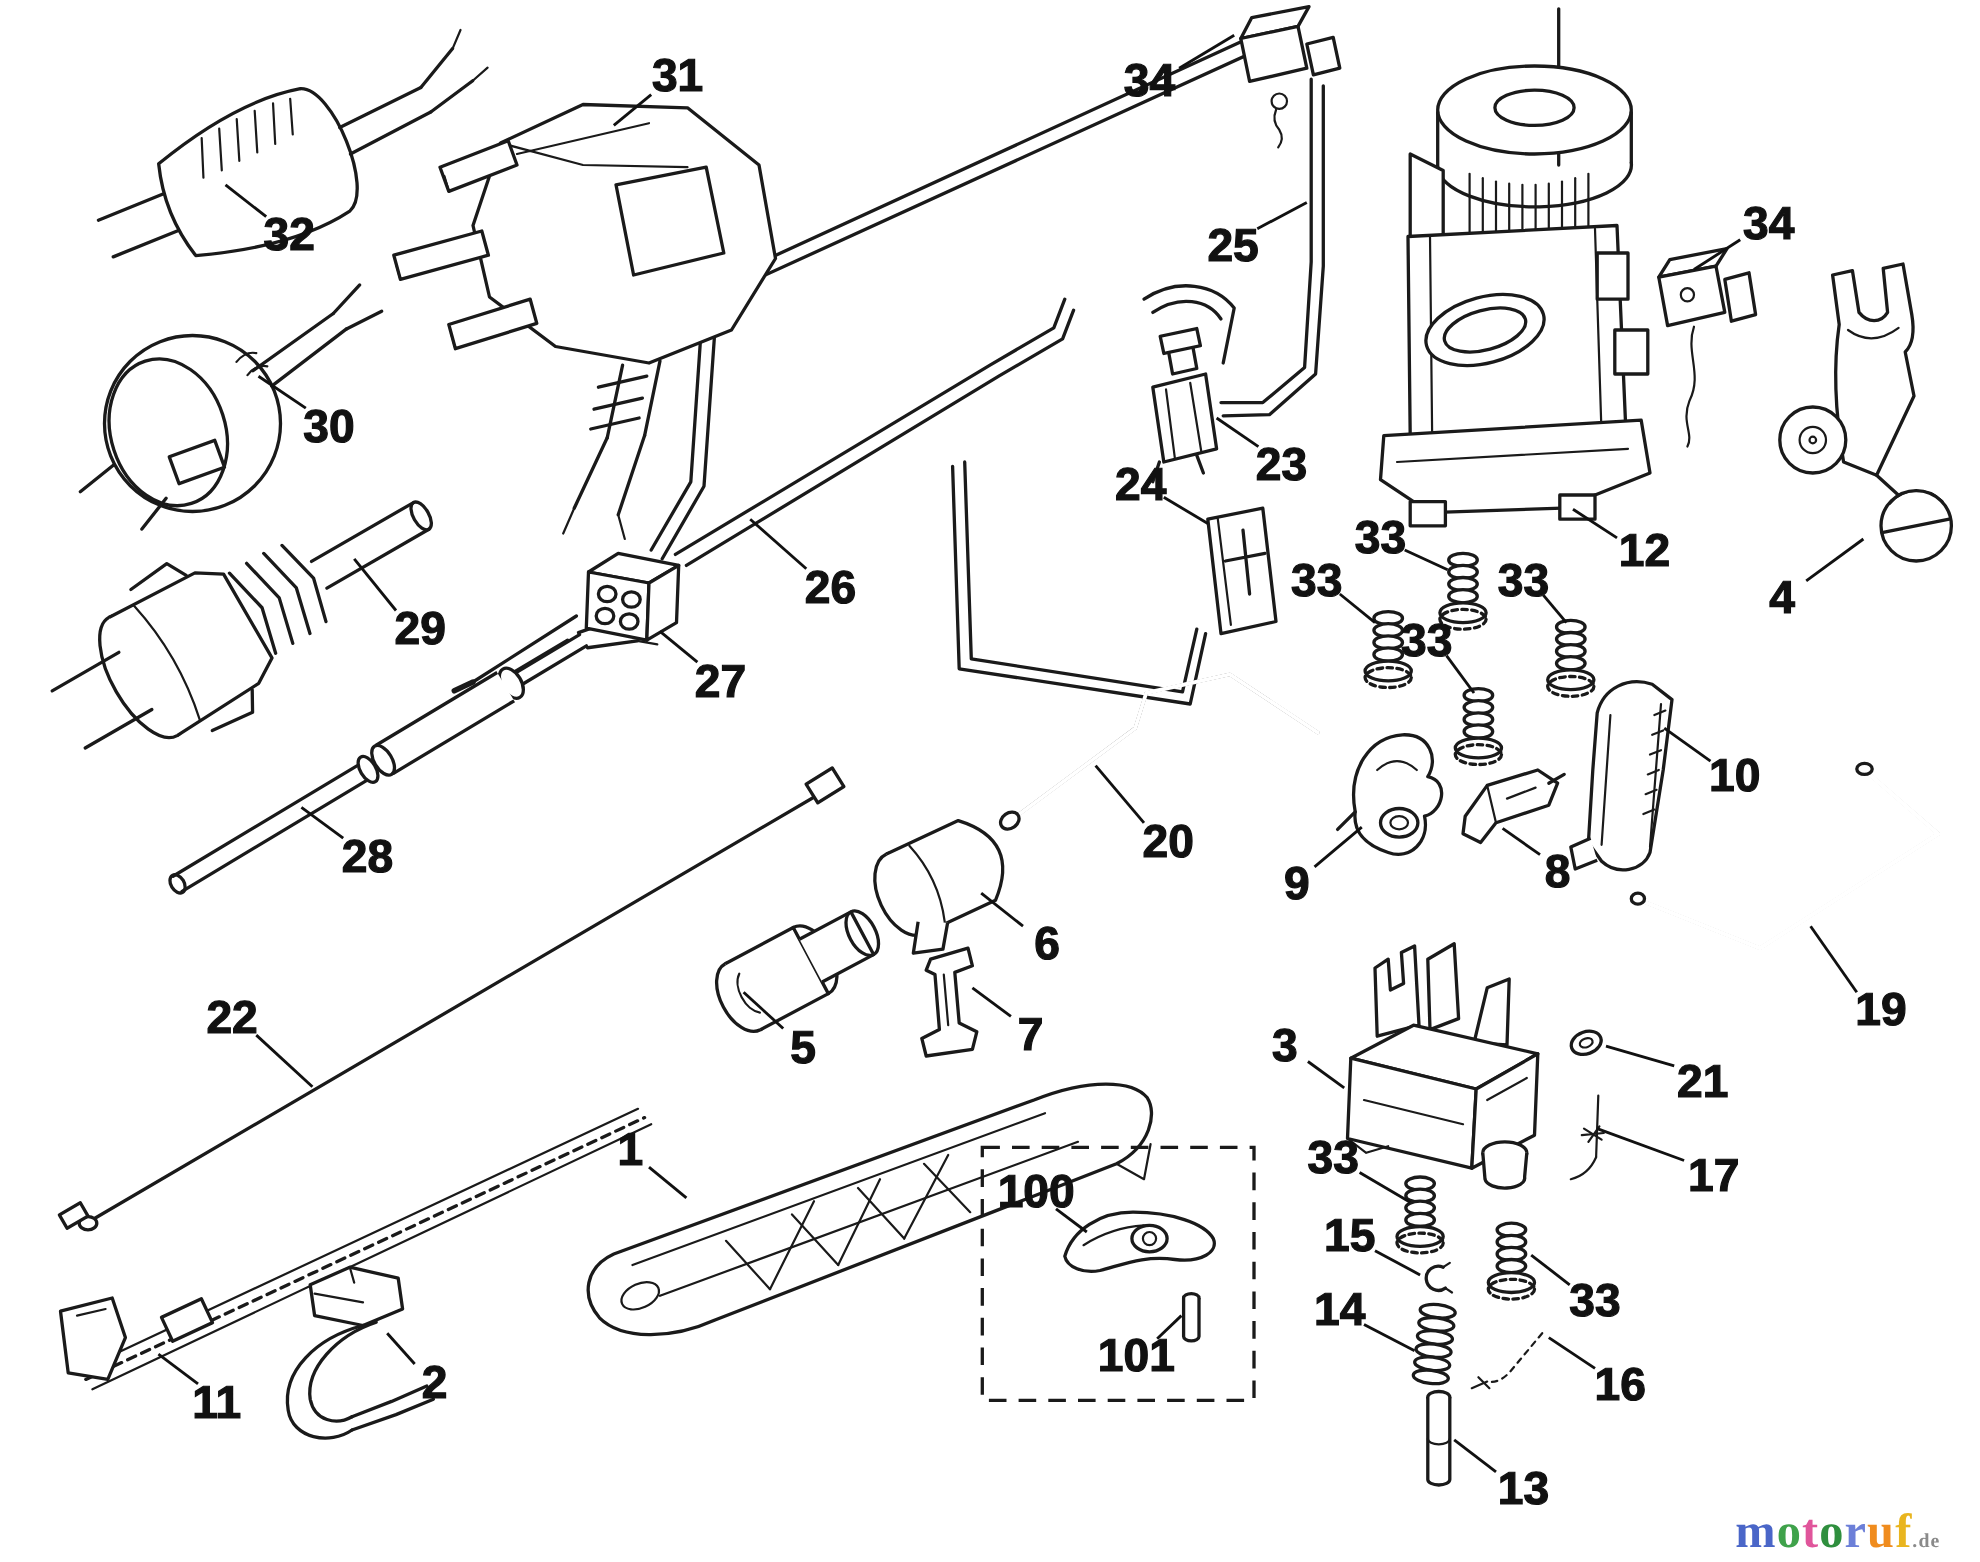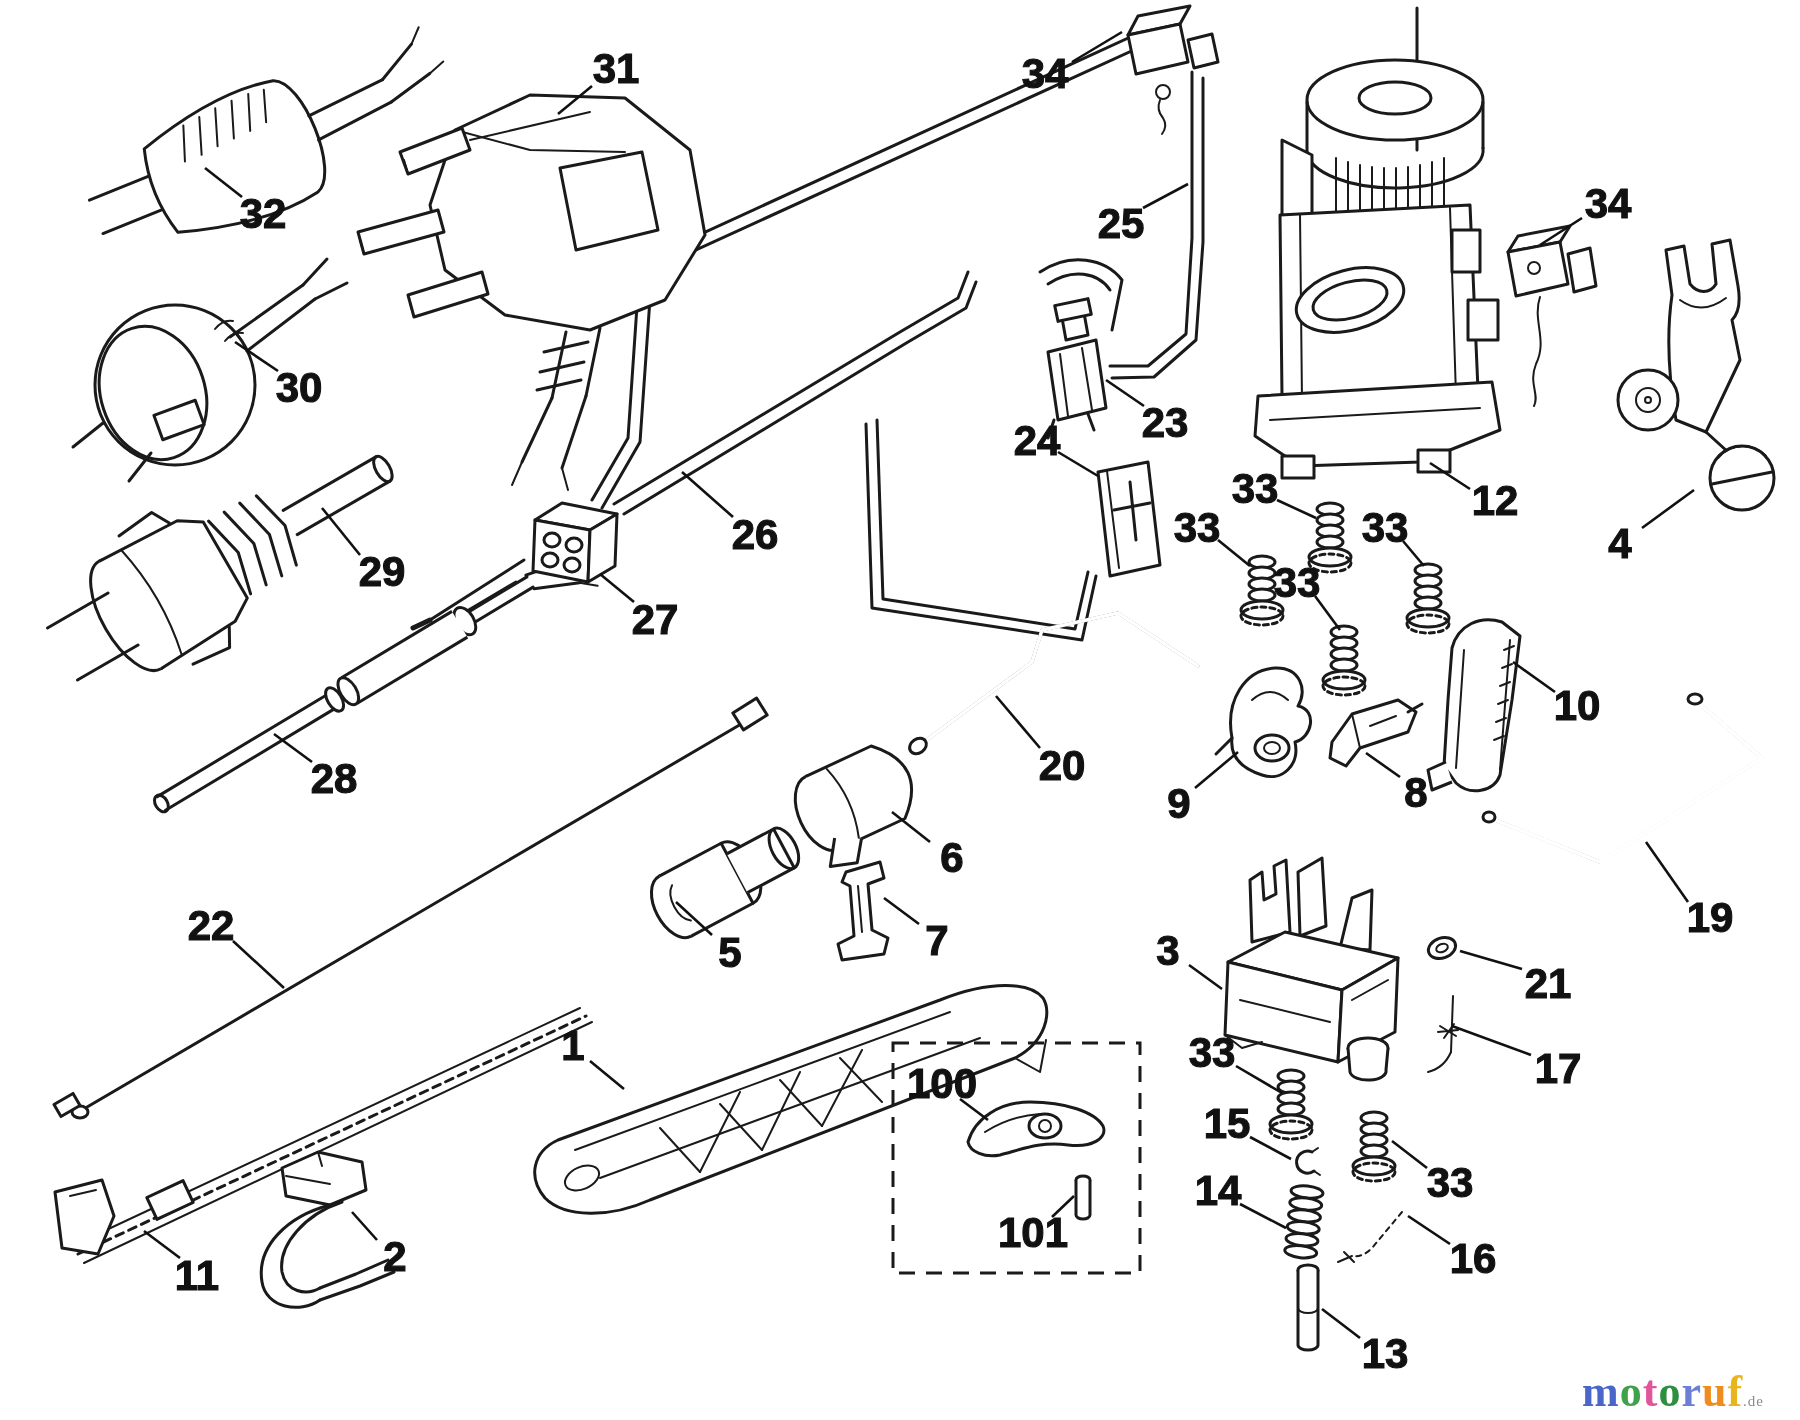--- a/index.html
+++ b/index.html
@@ -18,21 +18,21 @@
     font-family:"Liberation Sans",sans-serif;font-weight:bold;font-size:42px;
     fill:#111;stroke:#111;stroke-width:1.1;paint-order:stroke;
     text-anchor:middle;dominant-baseline:central;
   }
   .leader{stroke:#111;stroke-width:2.6;fill:none}
   .logo{
     position:absolute;right:36px;bottom:6px;
     font-family:"Liberation Serif",serif;font-weight:bold;font-size:44px;
     line-height:1;letter-spacing:1px;white-space:nowrap;
   }
-  .logo .suffix{font-size:15px;font-weight:normal;text-align:right;}
+  .logo .suffix{font-size:18px;font-weight:bold;text-align:right;}
 </style>
 </head>
 <body>
 
 <div class="stage">
 <svg width="1800" height="1420" viewBox="0 0 1800 1420">
 
   <defs>
 
     <g id="sprscrew">

